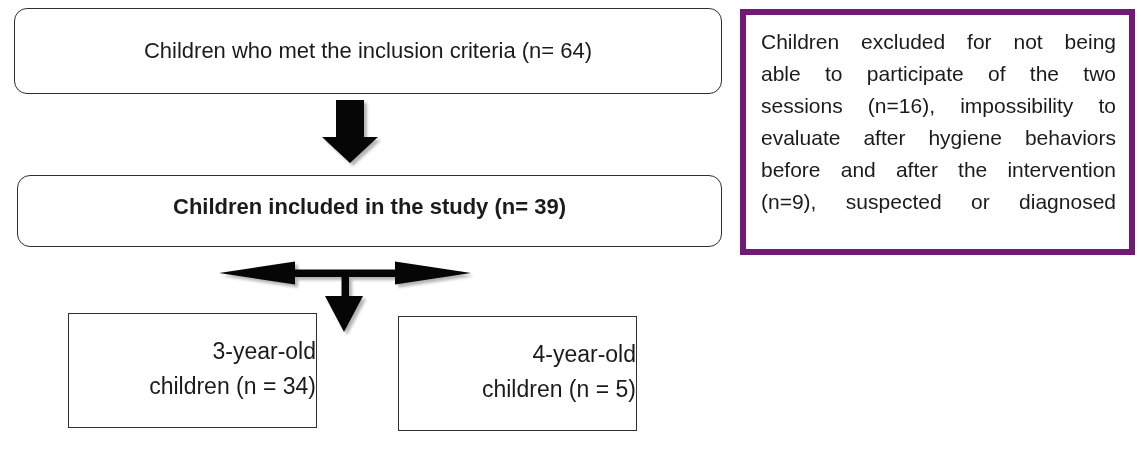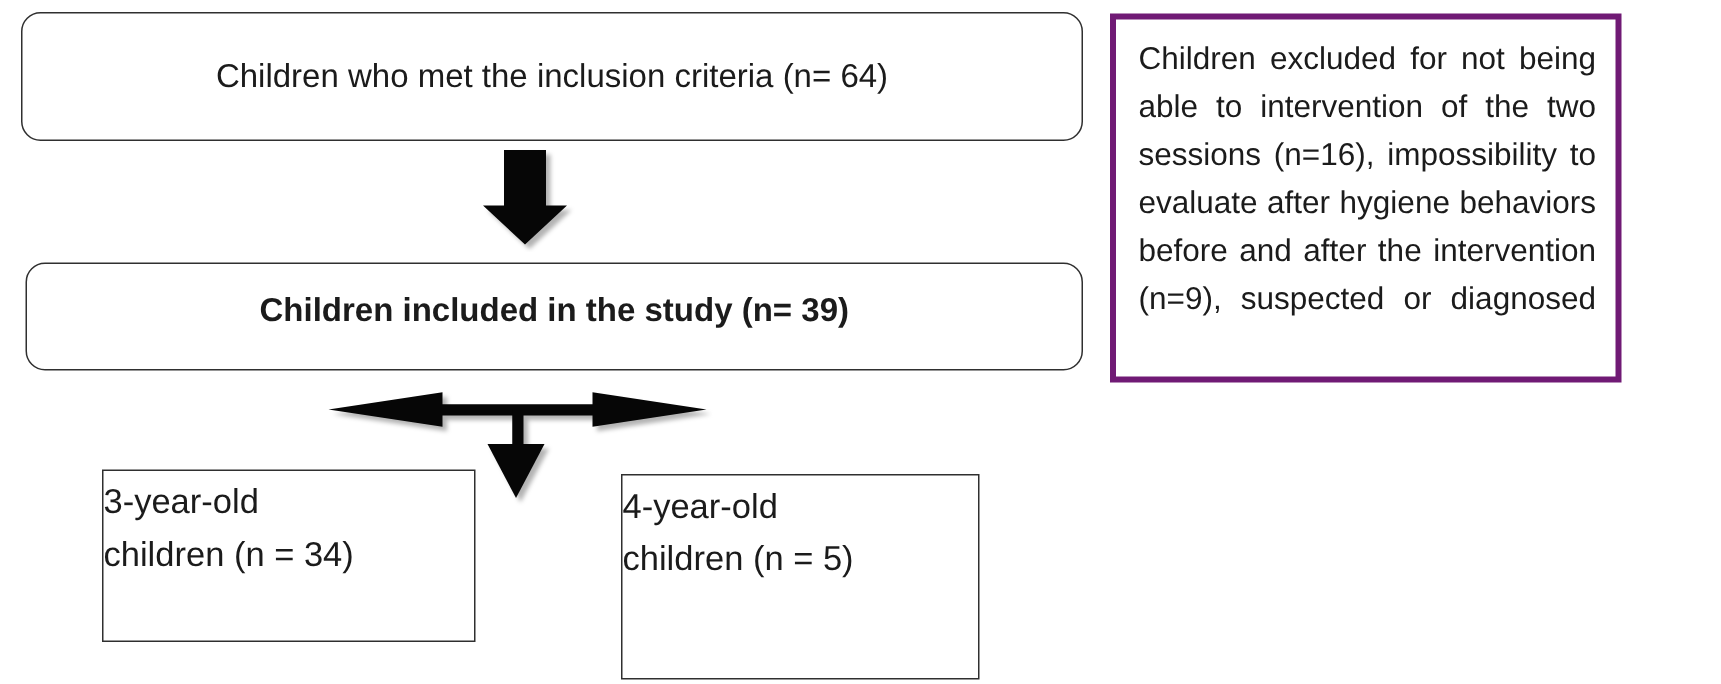--- a/index.html
+++ b/index.html
@@ -28,34 +28,34 @@
     font-size: 22px;
     text-align: center;
   }
   .rbox.first  { left: 14px;  top: 8px;   width: 708px; height: 86px; }
   .rbox.second { left: 17px;  top: 175px; width: 705px; height: 72px; padding-bottom: 8px; font-weight: bold; }
   .sbox {
     position: absolute;
     box-sizing: border-box;
     background: #ffffff;
     border: 1.5px solid #2f2f2f;
-    text-align: left;
+    text-align: right;
     font-size: 23px;
     line-height: 35px;
-    padding-top: 3px;
+    padding-top: 20px;
   }
   .sbox.age3 { left: 68px;  top: 313px; width: 249px; height: 115px; }
-  .sbox.age4 { left: 398px; top: 316px; width: 239px; height: 137px; margin-left: 16px; }
+  .sbox.age4 { left: 398px; top: 316px; width: 239px; height: 115px; }
   .xbox {
     position: absolute;
     left: 740px; top: 9px;
-    width: 341px; height: 246px;
+    width: 395px; height: 246px;
     box-sizing: border-box;
     background: #ffffff;
-    border: 4px solid #701a75;
+    border: 6px solid #701a75;
     padding: 11px 13px 0 15px;
     font-size: 21px;
     line-height: 32px;
   }
   .jline { text-align: justify; text-align-last: justify; }
   .jline.last { text-align-last: left; }
   svg.arrow { position: absolute; display: block; }
   svg.arrow .blk {
     fill: #060606;
     filter: drop-shadow(3px 3px 1.5px #b3b3b3);
@@ -93,20 +93,20 @@
     <div>children (n = 34)</div>
   </div>
 
   <div class="sbox age4">
     <div>4-year-old</div>
     <div>children (n = 5)</div>
   </div>
 
   <div class="xbox">
     <div class="jline">Children excluded for not being</div>
-    <div class="jline">able to intervention of the two</div>
+    <div class="jline">able to participate of the two</div>
     <div class="jline">sessions (n=16), impossibility to</div>
     <div class="jline">evaluate after hygiene behaviors</div>
     <div class="jline">before and after the intervention</div>
     <div class="jline">(n=9), suspected or diagnosed</div>
   </div>
 
 </div>
 
 </body></html>

